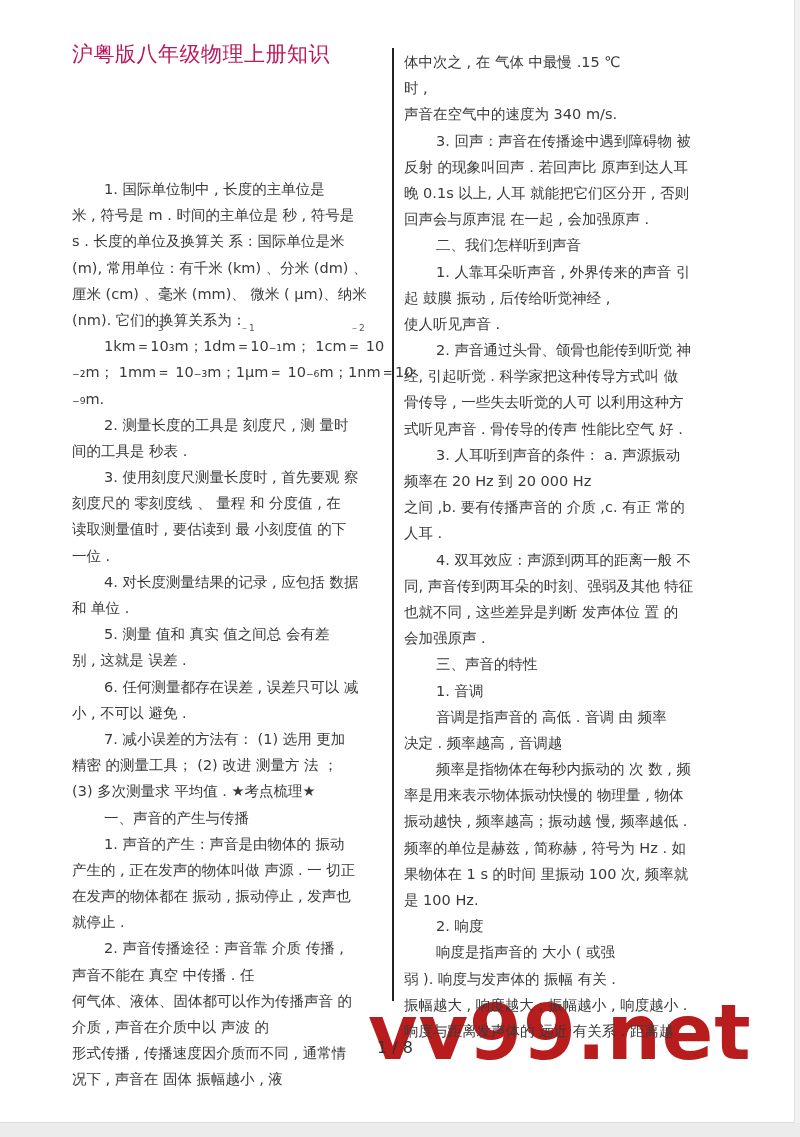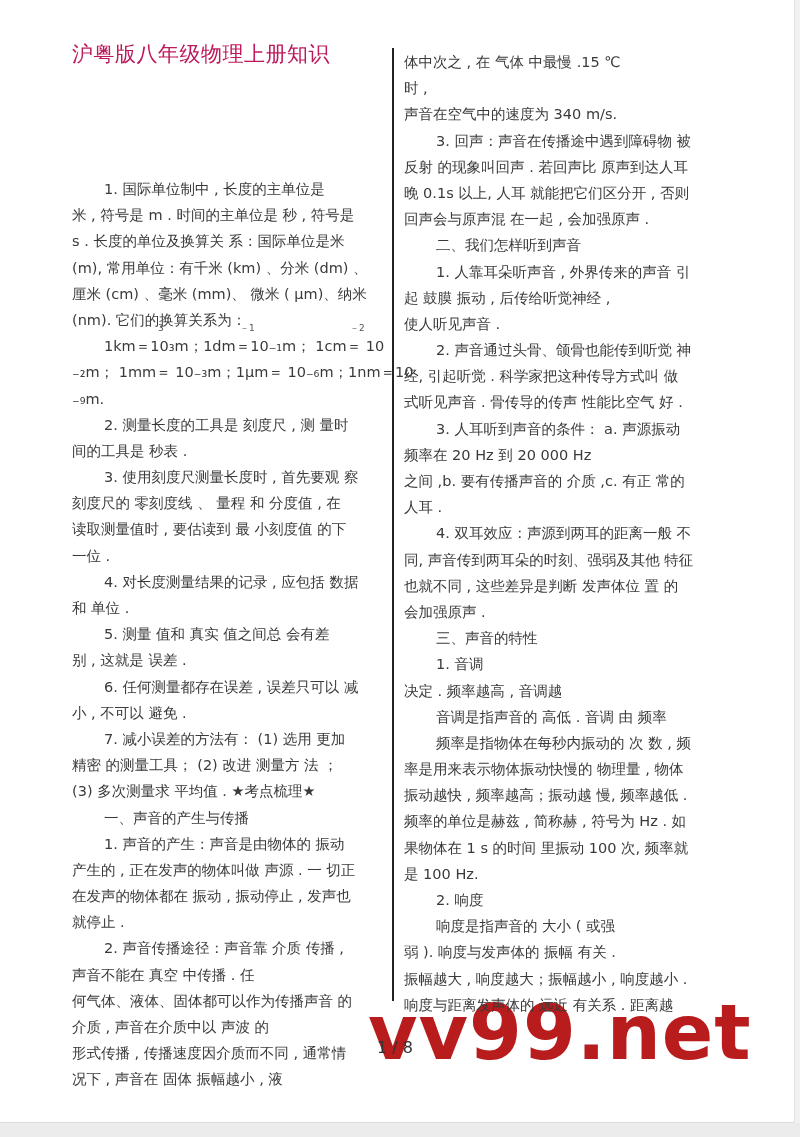--- a/index.html
+++ b/index.html
@@ -106,33 +106,34 @@
       <div class="line ind">3.  回声：声音在传播途中遇到障碍物  被</div>
       <div class="line">反射  的现象叫回声  . 若回声比  原声到达人耳</div>
       <div class="line">晚  0.1s 以上, 人耳  就能把它们区分开  , 否则</div>
       <div class="line">回声会与原声混  在一起  , 会加强原声  .</div>
       <div class="line ind">二、我们怎样听到声音</div>
       <div class="line ind">1.  人靠耳朵听声音  , 外界传来的声音  引</div>
       <div class="line">起  鼓膜                振动  , 后传给听觉神经  ,</div>
       <div class="line">使人听见声音  .</div>
       <div class="line ind">2.  声音通过头骨、颌骨也能传到听觉  神</div>
       <div class="line">经, 引起听觉  . 科学家把这种传导方式叫  做</div>
+      <div class="line">骨传导  , 一些失去听觉的人可  以利用这种方</div>
       <div class="line">式听见声音  . 骨传导的传声  性能比空气  好  .</div>
       <div class="line ind">3.  人耳听到声音的条件：  a. 声源振动</div>
       <div class="line">频率在  20            Hz 到       20 000          Hz</div>
       <div class="line">之间  ,b. 要有传播声音的  介质  ,c. 有正  常的</div>
       <div class="line">人耳  .</div>
       <div class="line ind">4.  双耳效应：声源到两耳的距离一般  不</div>
       <div class="line">同, 声音传到两耳朵的时刻、强弱及其他  特征</div>
       <div class="line">也就不同  , 这些差异是判断  发声体位  置  的</div>
       <div class="line">会加强原声  .</div>
       <div class="line ind">三、声音的特性</div>
       <div class="line ind">1.  音调</div>
+      <div class="line ind">音调是指声音的  高低  . 音调  由  频率</div>
       <div class="line">                          决定  . 频率越高  , 音调越</div>
-      <div class="line ind">音调是指声音的  高低  . 音调  由  频率</div>
       <div class="line ind">频率是指物体在每秒内振动的  次  数  , 频</div>
       <div class="line">率是用来表示物体振动快慢的  物理量  , 物体</div>
       <div class="line">振动越快  , 频率越高；振动越  慢, 频率越低  .</div>
       <div class="line">频率的单位是赫兹  , 简称赫  , 符号为  Hz . 如</div>
       <div class="line">果物体在  1 s 的时间  里振动  100 次, 频率就</div>
       <div class="line">是  100 Hz.</div>
       <div class="line ind">2.  响度</div>
       <div class="line ind">响度是指声音的          大小          ( 或强</div>
       <div class="line">弱  ). 响度与发声体的          振幅          有关  .</div>
       <div class="line">振幅越大  , 响度越大；振幅越小  , 响度越小  .</div>

